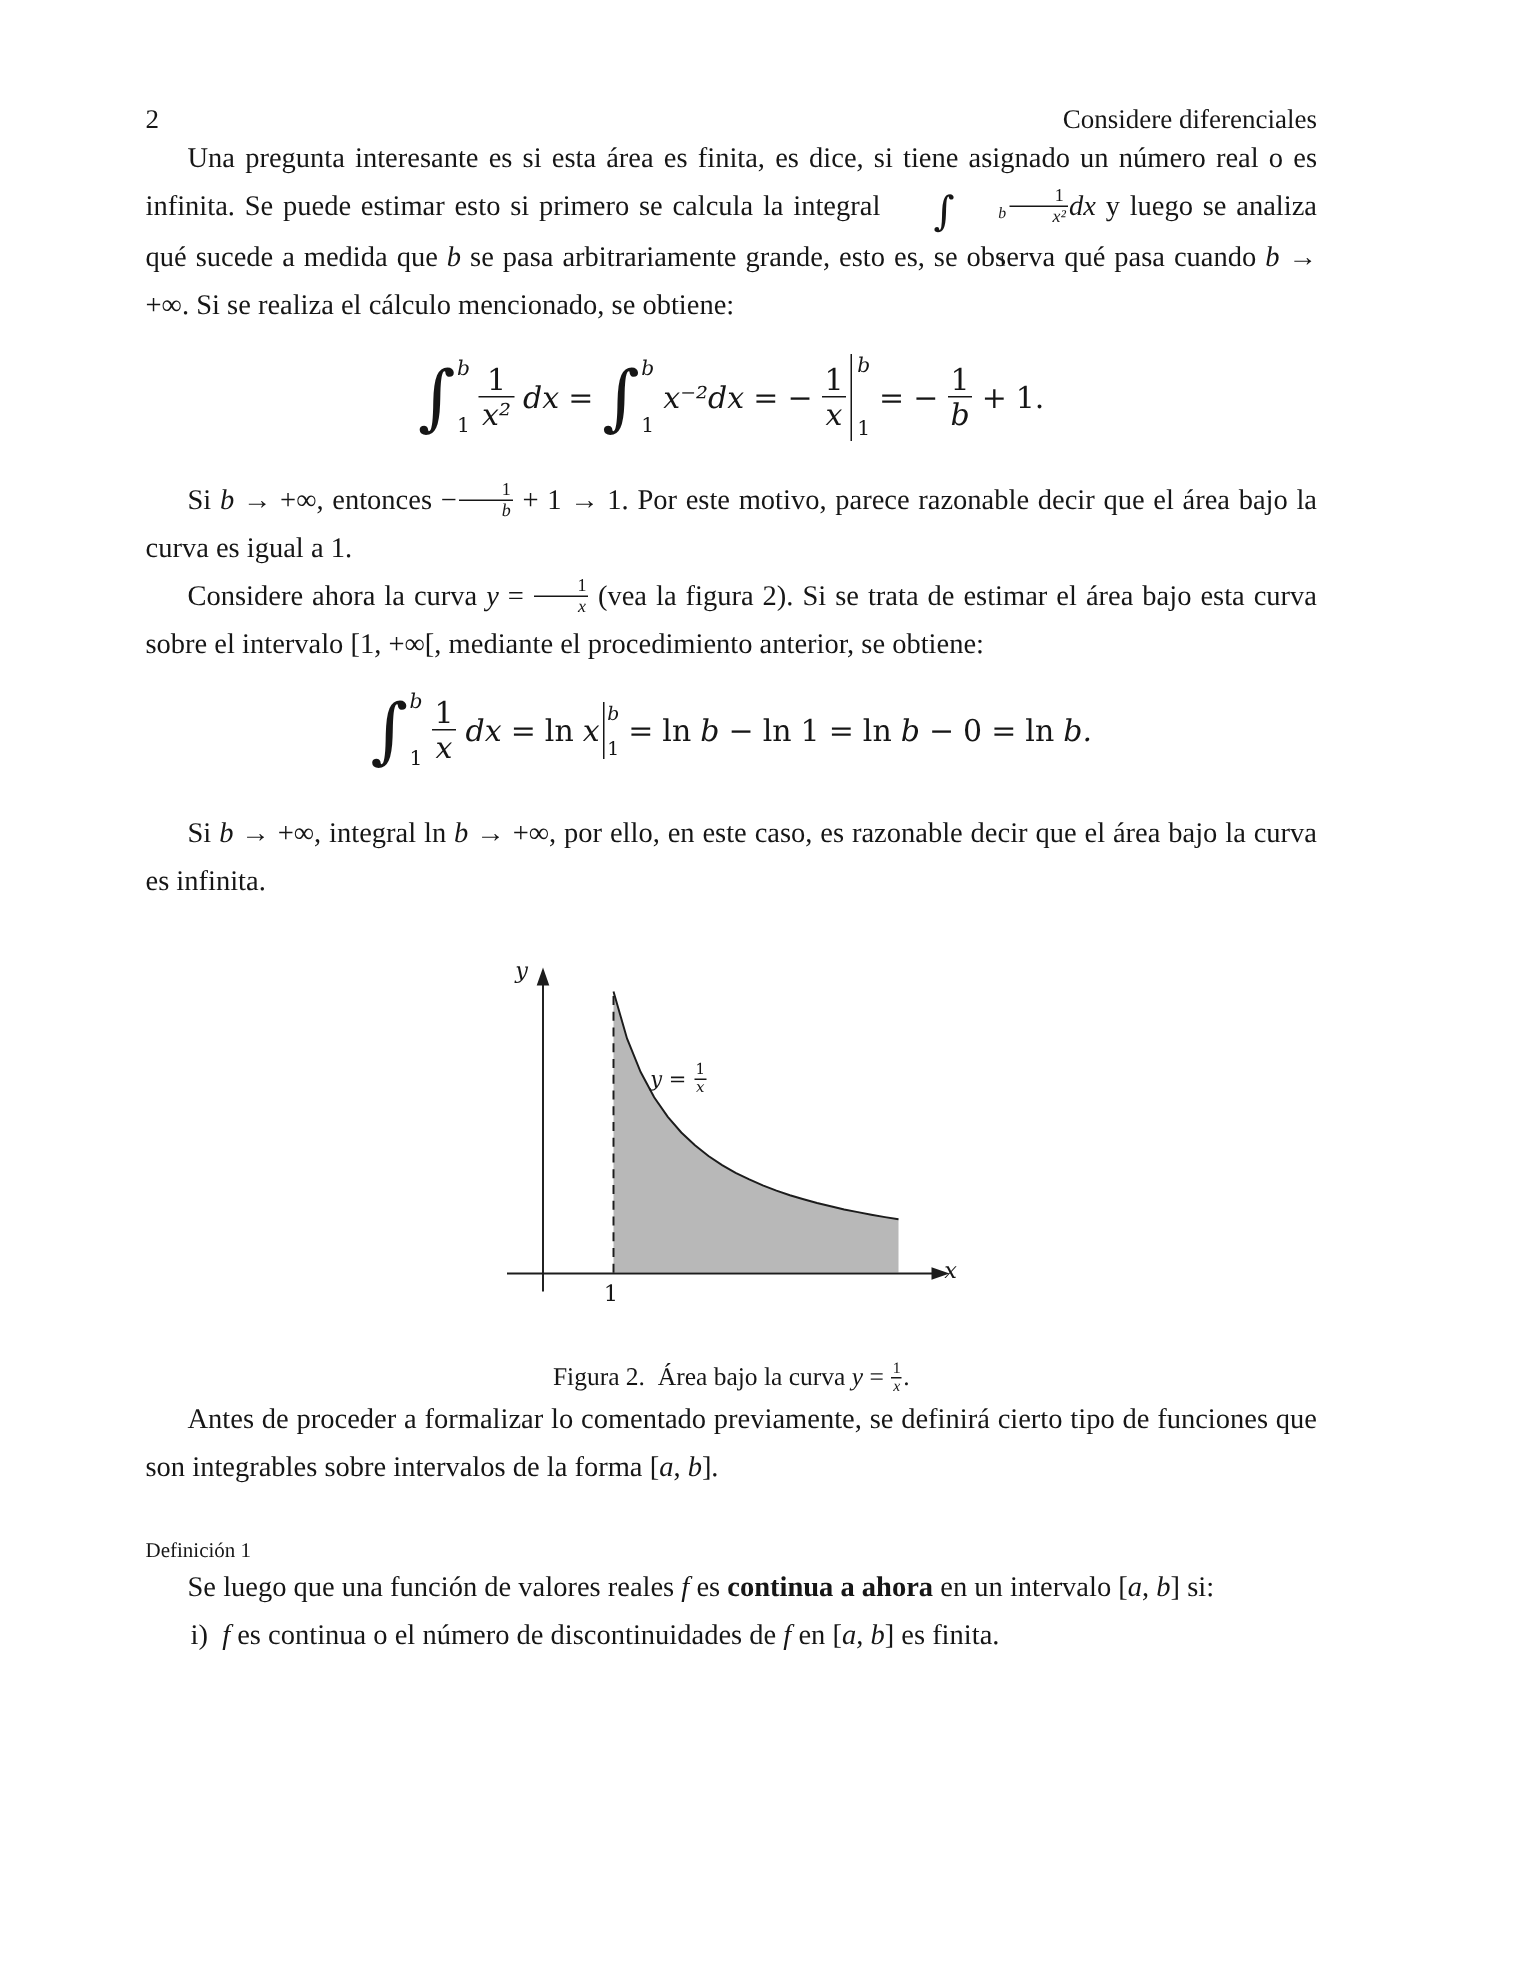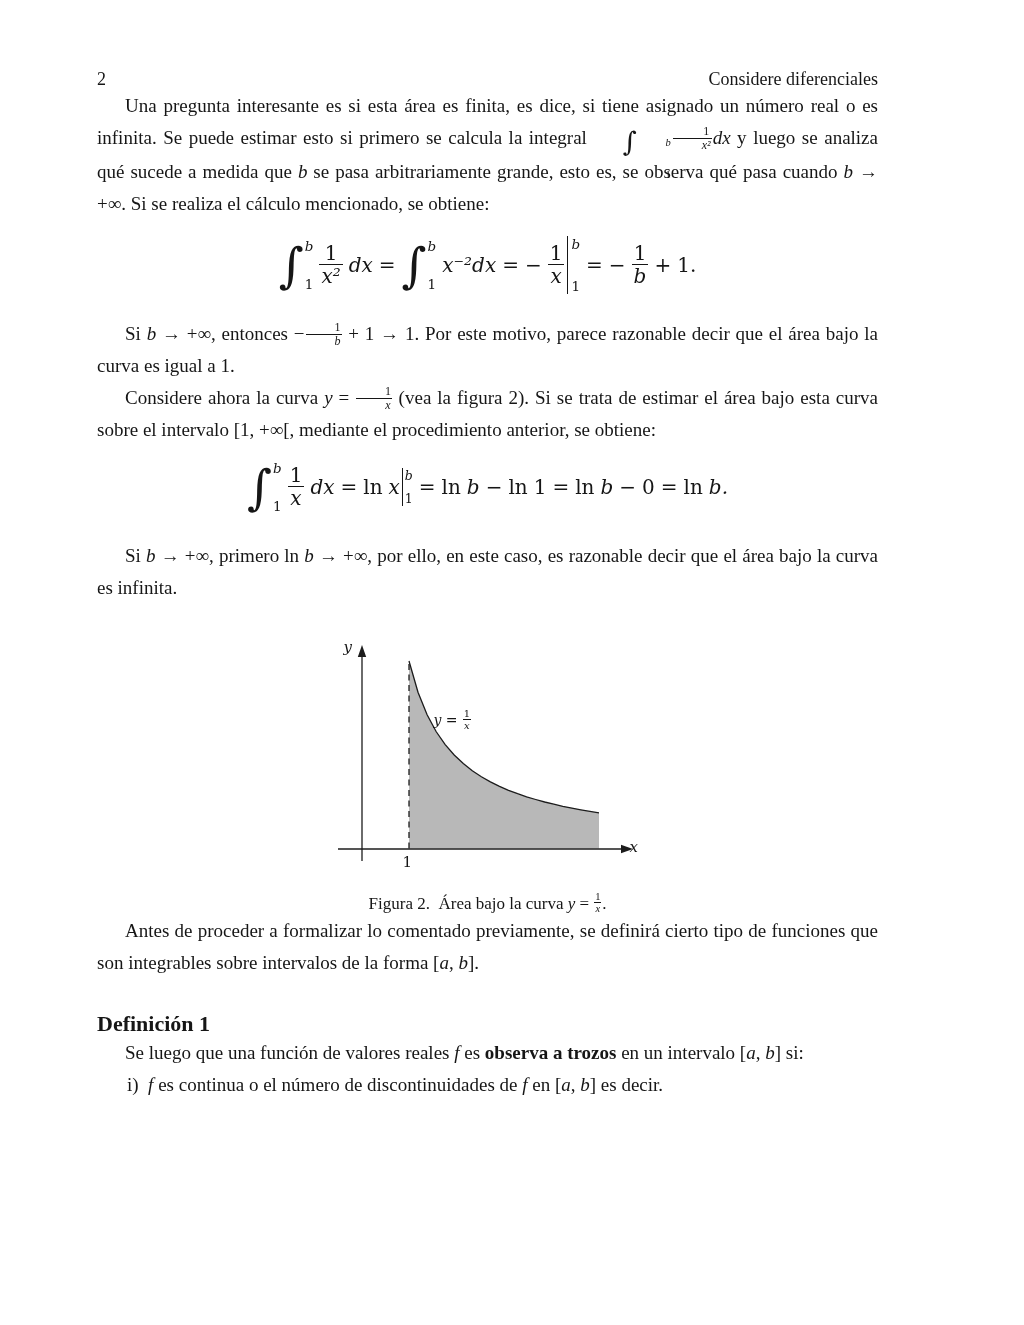--- a/index.html
+++ b/index.html
@@ -45,24 +45,24 @@
   .frac .fd{display:block;border-top:1px solid #161616;padding:0 1px;}
 
   
   .figwrap{width:300px;height:245px;margin:34px auto 0;position:relative;}
   .figlabel{position:absolute;font-size:15px;font-family:"DejaVu Serif",serif;line-height:1;}
   .ylab{left:6px;top:2px;font-style:italic;}
   .xlab{left:292px;top:202px;font-style:italic;}
   .onelab{left:65px;top:217px;}
   .curvelab{left:96px;top:70px;font-size:14px;}
   .curvelab .frac{font-size:10px;vertical-align:-4px;}
-  .figcaption{text-align:center;font-size:17px;margin-top:8px;}
+  .figcaption{text-align:center;font-size:17px;margin-top:24px;}
   .figcaption .frac{font-size:10.5px;vertical-align:-4px;}
 
-  .defhead{font-size:22px;font-weight:bold;margin:32px 0 0;}
+  .defhead{font-size:14px;font-weight:normal;margin:32px 0 0;}
   .listitem{padding-left:30px;text-indent:0 !important;}
 </style>
 </head>
 <body>
 
 <div class="page">
 
   <div class="hdr">
     <span>2</span>
     <span>Considere diferenciales</span>
@@ -151,21 +151,21 @@
       <span>=</span>
       <span>ln</span>
       <span class="i">b</span>
       <span>−</span>
       <span>0</span>
       <span>=</span>
       <span>ln</span>
       <span class="i">b.</span>
     </div>
 
-  <p class="body"><span>Si </span><span class="i">b</span><span> → +∞, primero ln </span><span class="i">b</span><span> → +∞, por ello, en este caso, es razonable decir que el área bajo la curva es infinita.</span></p>
+  <p class="body"><span>Si </span><span class="i">b</span><span> → +∞, integral ln </span><span class="i">b</span><span> → +∞, por ello, en este caso, es razonable decir que el área bajo la curva es infinita.</span></p>
 
   <div class="figwrap">
     <svg width="300" height="245" viewBox="0 0 300 245">
 
       <path d="M71,23 L80,54.3 L89.1,76.7 L98.1,93.5 L107.2,106.6 L116.2,117 L125.3,125.5 L134.3,132.7 L143.4,138.7 L152.4,143.9 L161.5,148.3 L170.5,152.3 L179.6,155.7 L188.6,158.8 L197.7,161.5 L206.7,164 L215.8,166.2 L224.8,168.3 L233.9,170.1 L242.9,171.8 L252,173.4 L261,174.8 L261,210.4 L71,210.4 Z" fill="#b8b8b8" stroke="none"></path>
 
       <path d="M71,23 L80,54.3 L89.1,76.7 L98.1,93.5 L107.2,106.6 L116.2,117 L125.3,125.5 L134.3,132.7 L143.4,138.7 L152.4,143.9 L161.5,148.3 L170.5,152.3 L179.6,155.7 L188.6,158.8 L197.7,161.5 L206.7,164 L215.8,166.2 L224.8,168.3 L233.9,170.1 L242.9,171.8 L252,173.4 L261,174.8" fill="none" stroke="#1c1c1c" stroke-width="1.3"></path>
 
       <line x1="71" y1="210.5" x2="71" y2="23" stroke="#1c1c1c" stroke-width="1.3" stroke-dasharray="6,4.5"></line>
 
@@ -180,17 +180,17 @@
     <span class="figlabel onelab">1</span>
     <span class="figlabel curvelab"><span class="i">y</span><span> = </span><span class="frac"><span class="fn">1</span><span class="fd i">x</span></span></span>
   </div>
 
   <div class="figcaption"><span>Figura 2. Área bajo la curva </span><span class="i">y</span><span> = </span><span class="frac"><span class="fn">1</span><span class="fd i">x</span></span><span>.</span></div>
 
   <p class="body mt52"><span>Antes de proceder a formalizar lo comentado previamente, se definirá cierto tipo de funciones que son integrables sobre intervalos de la forma [</span><span class="i">a</span><span>, </span><span class="i">b</span><span>].</span></p>
 
   <div class="defhead">Definición 1</div>
 
-  <p class="body mt22"><span>Se luego que una función de valores reales </span><span class="i">f</span><span> es </span><span class="b">observa a trozos</span><span> en un intervalo [</span><span class="i">a</span><span>, </span><span class="i">b</span><span>] si:</span></p>
+  <p class="body mt22"><span>Se luego que una función de valores reales </span><span class="i">f</span><span> es </span><span class="b">continua a ahora</span><span> en un intervalo [</span><span class="i">a</span><span>, </span><span class="i">b</span><span>] si:</span></p>
 
-  <p class="body mt28 listitem"><span>i) </span><span class="i">f</span><span> es continua o el número de discontinuidades de </span><span class="i">f</span><span> en [</span><span class="i">a</span><span>, </span><span class="i">b</span><span>] es decir.</span></p>
+  <p class="body mt28 listitem"><span>i) </span><span class="i">f</span><span> es continua o el número de discontinuidades de </span><span class="i">f</span><span> en [</span><span class="i">a</span><span>, </span><span class="i">b</span><span>] es finita.</span></p>
 
 </div>
 
 </body></html>

